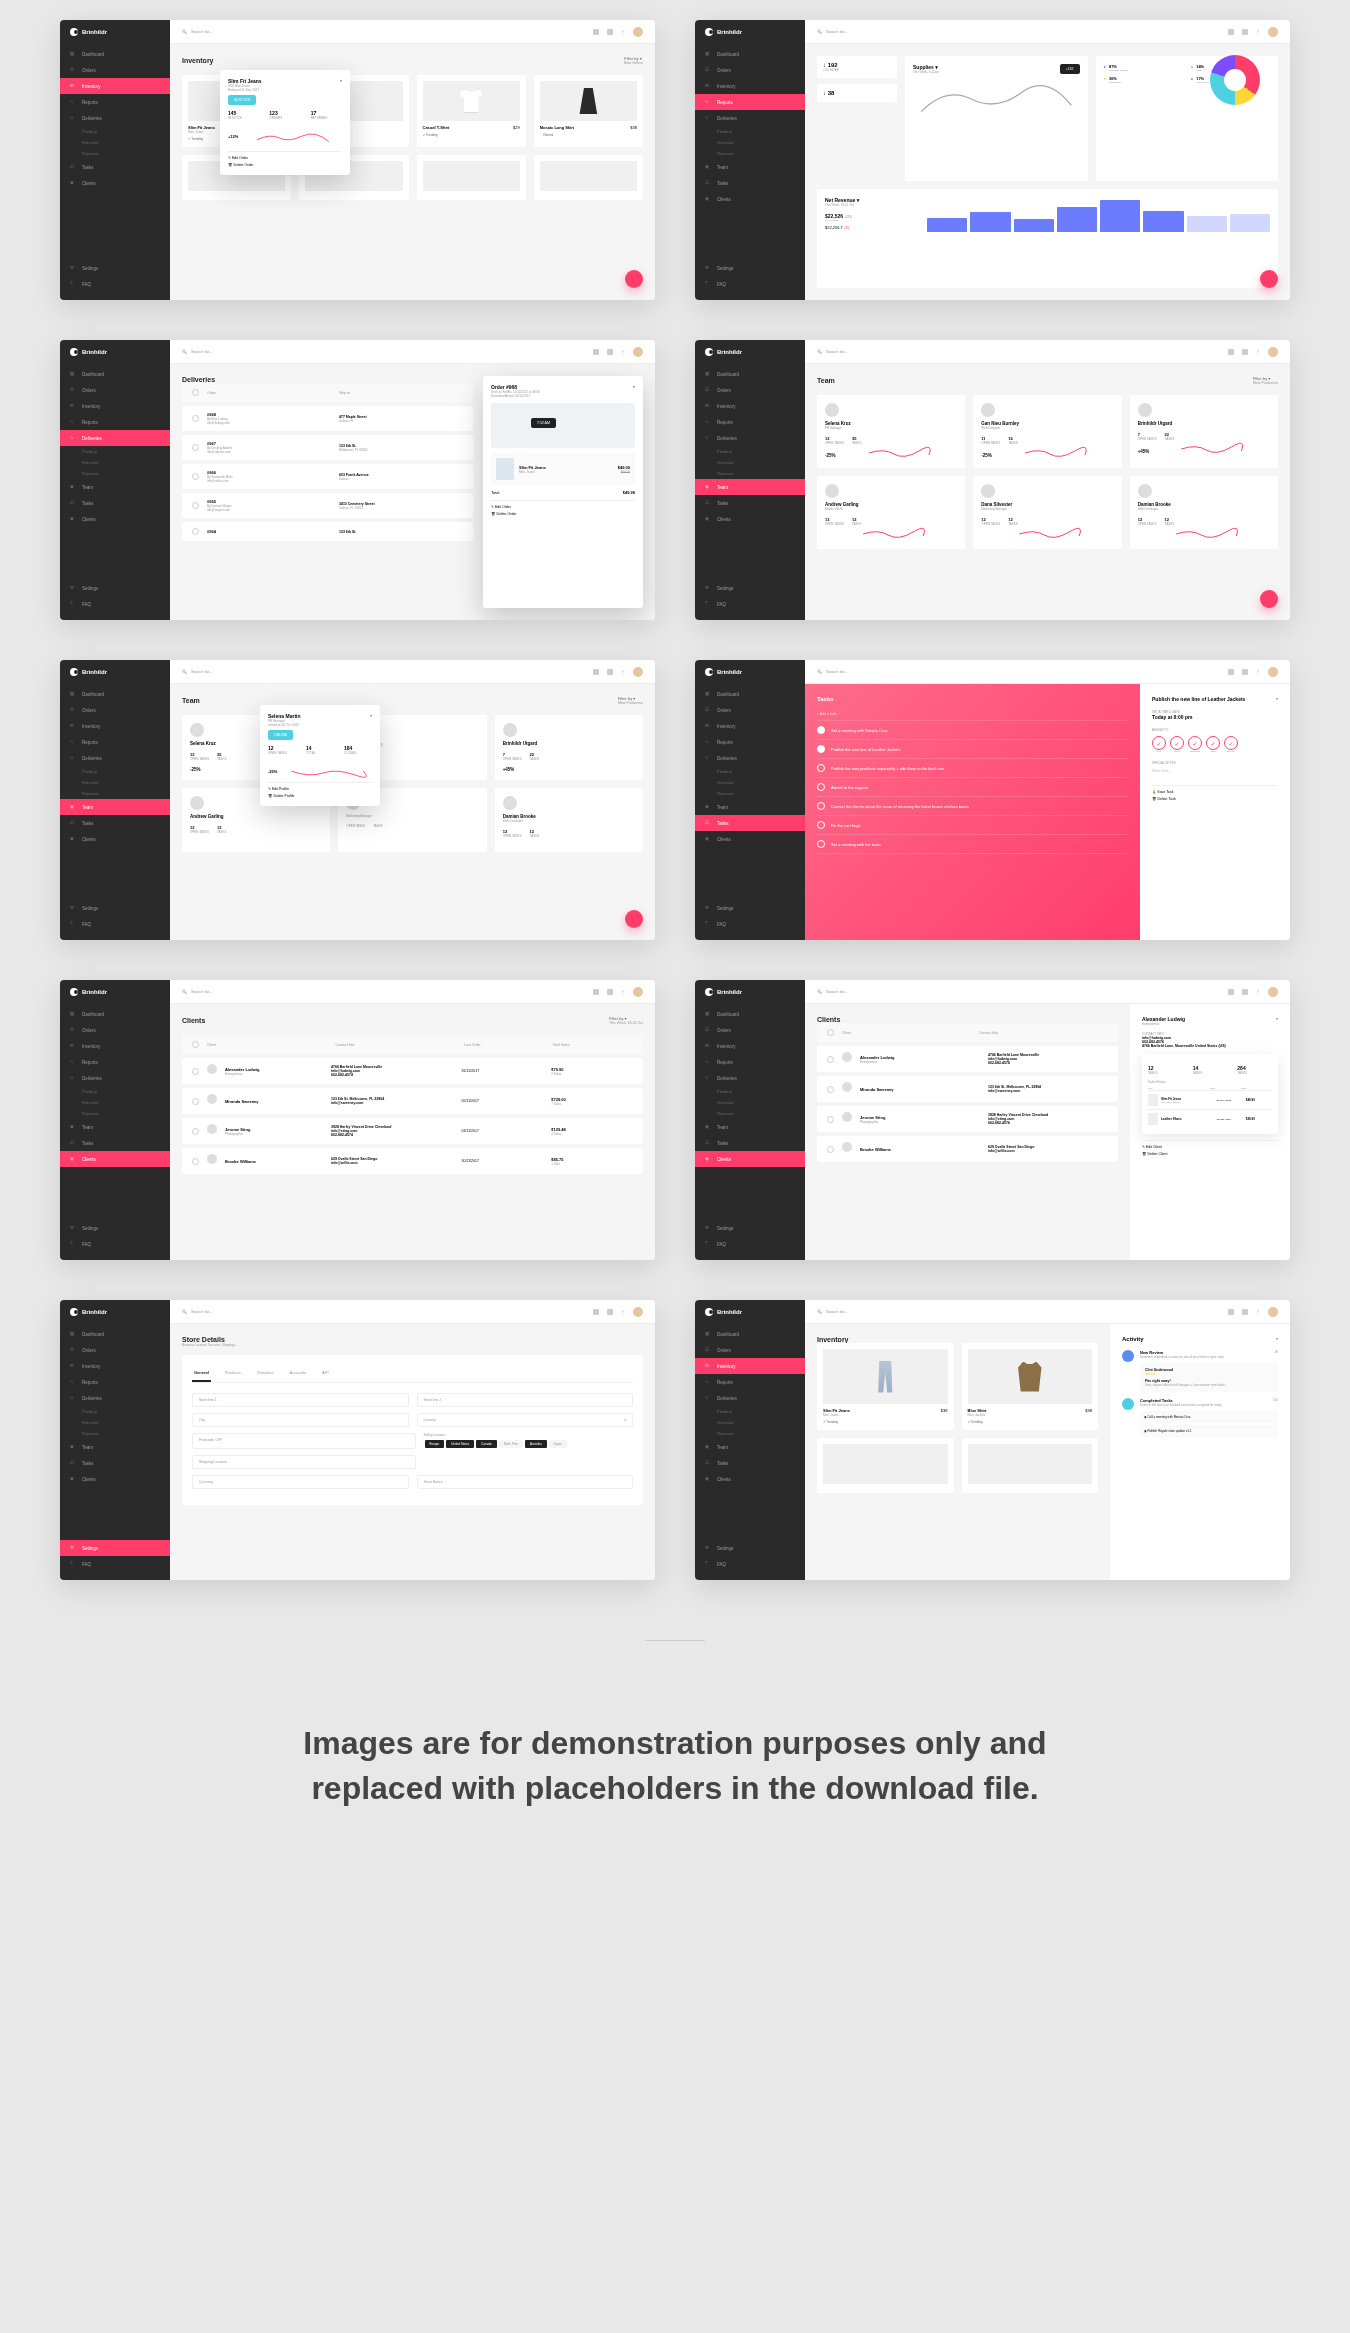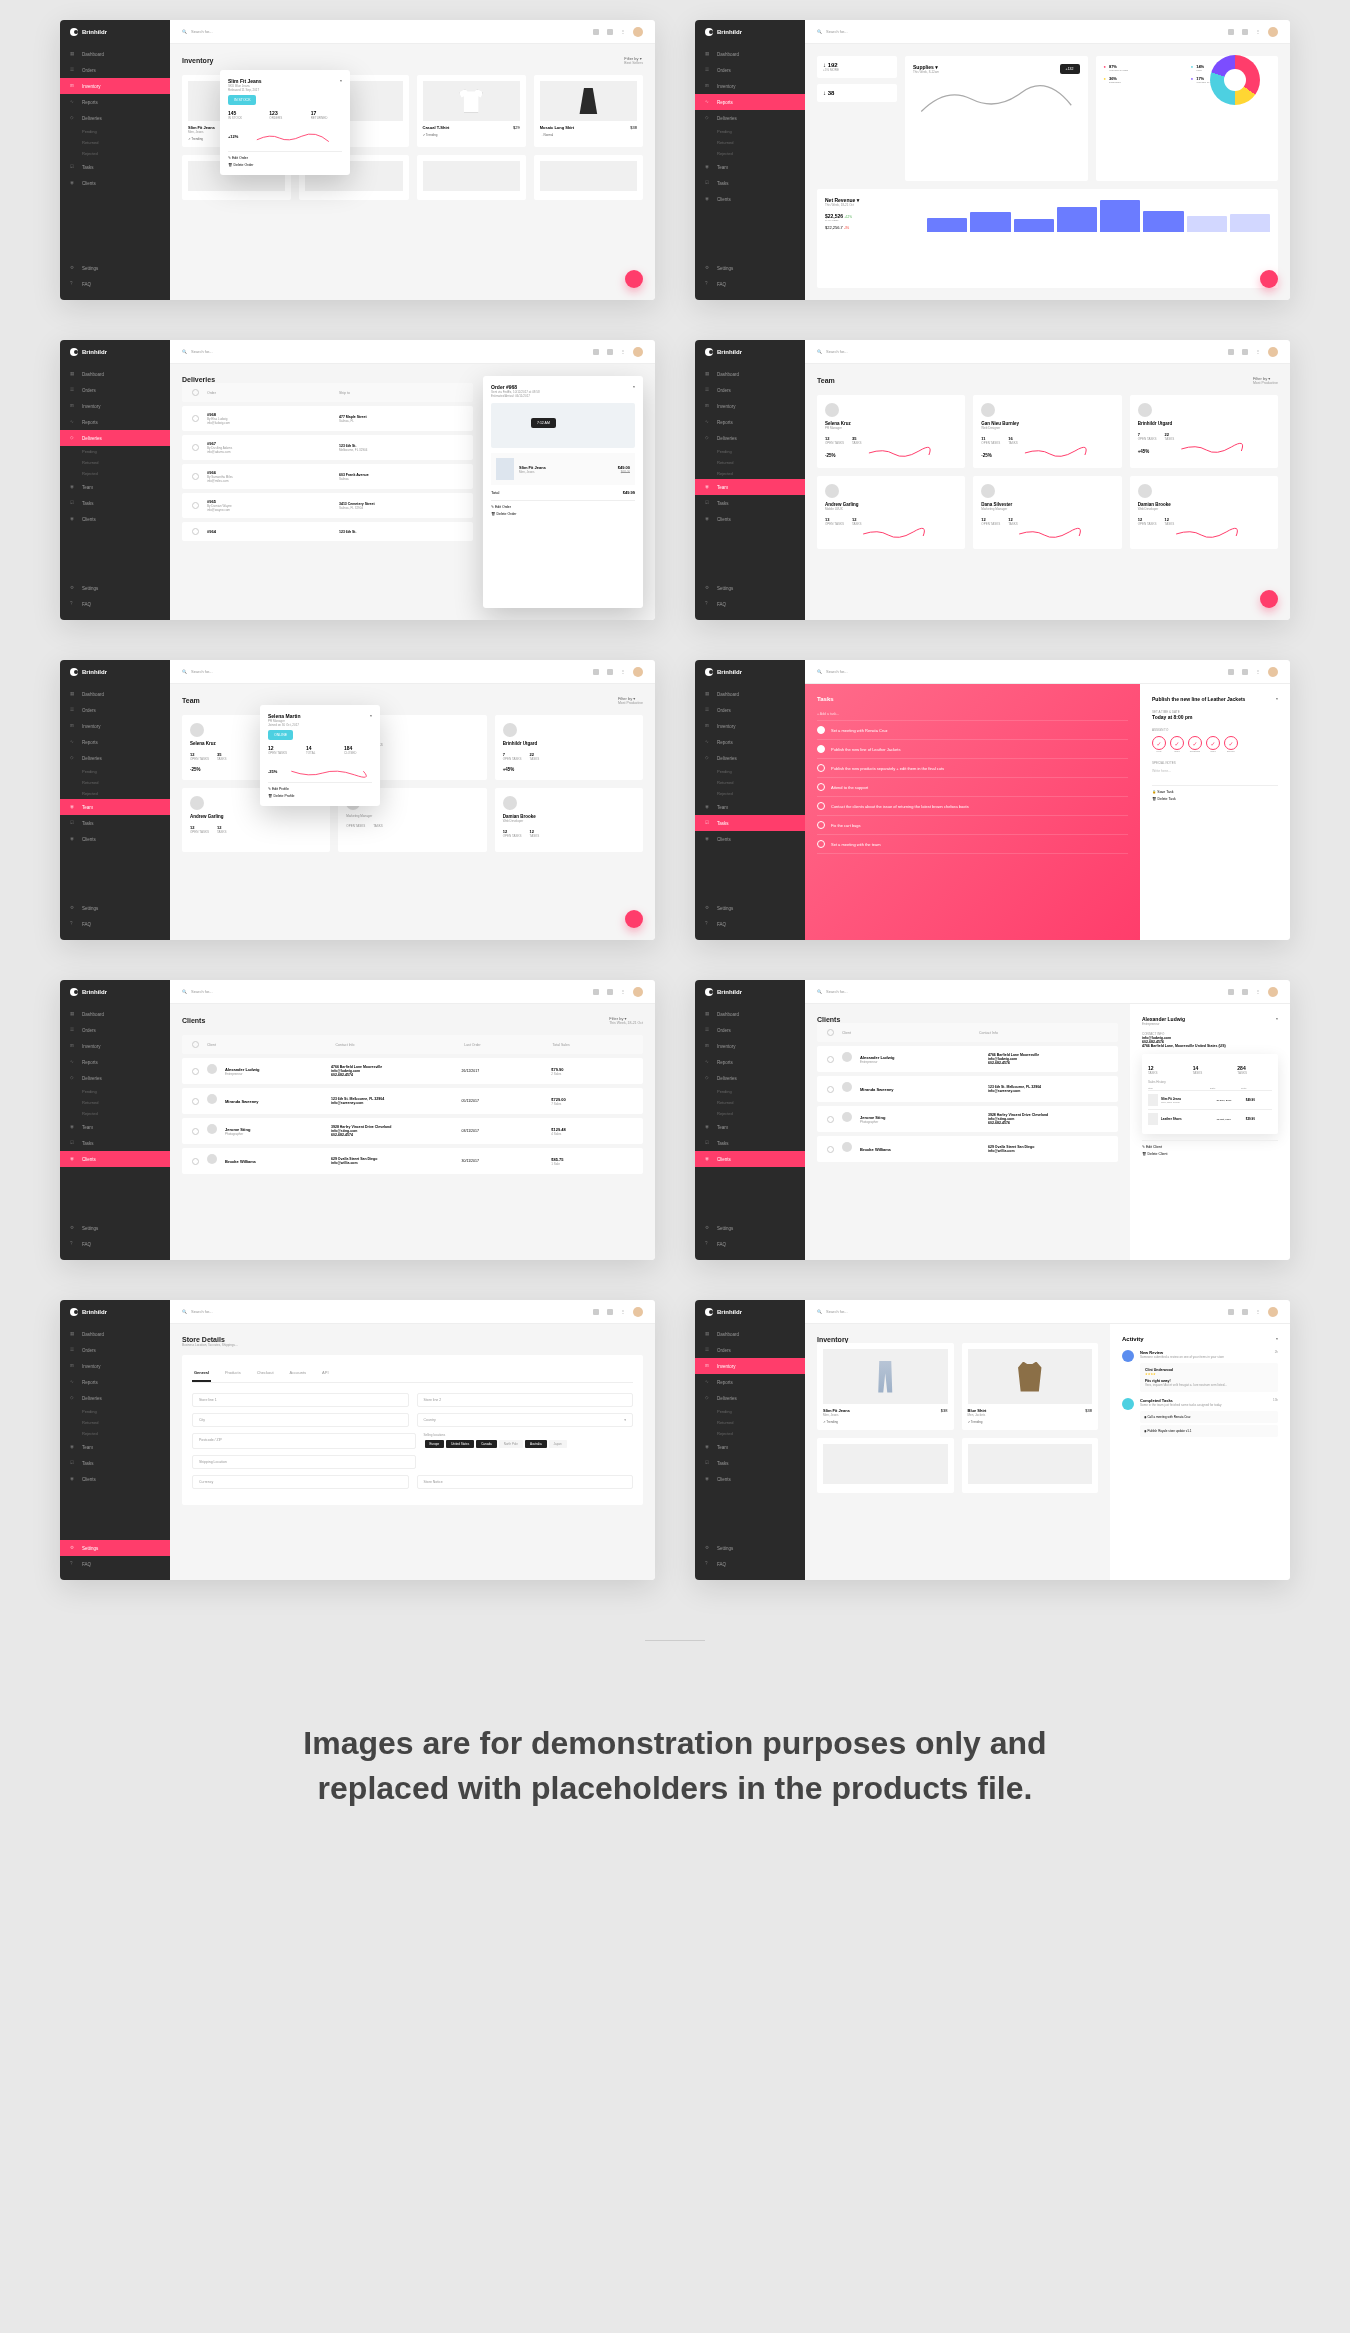--- a/index.html
+++ b/index.html
@@ -1630,13 +1630,13 @@
           </div>
         </div>
       </div>
     </div>
   </div>
 </div>
 
 </div>
 
 <div class="hr"></div>
-<div class="footer-text">Images are for demonstration purposes only and replaced with placeholders in the products file.</div>
+<div class="footer-text">Images are for demonstration purposes only and replaced with placeholders in the download file.</div>
 
 </body></html>

